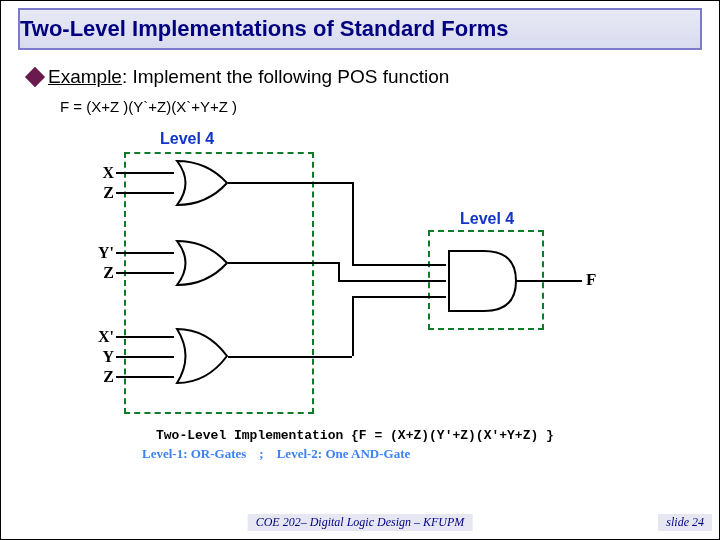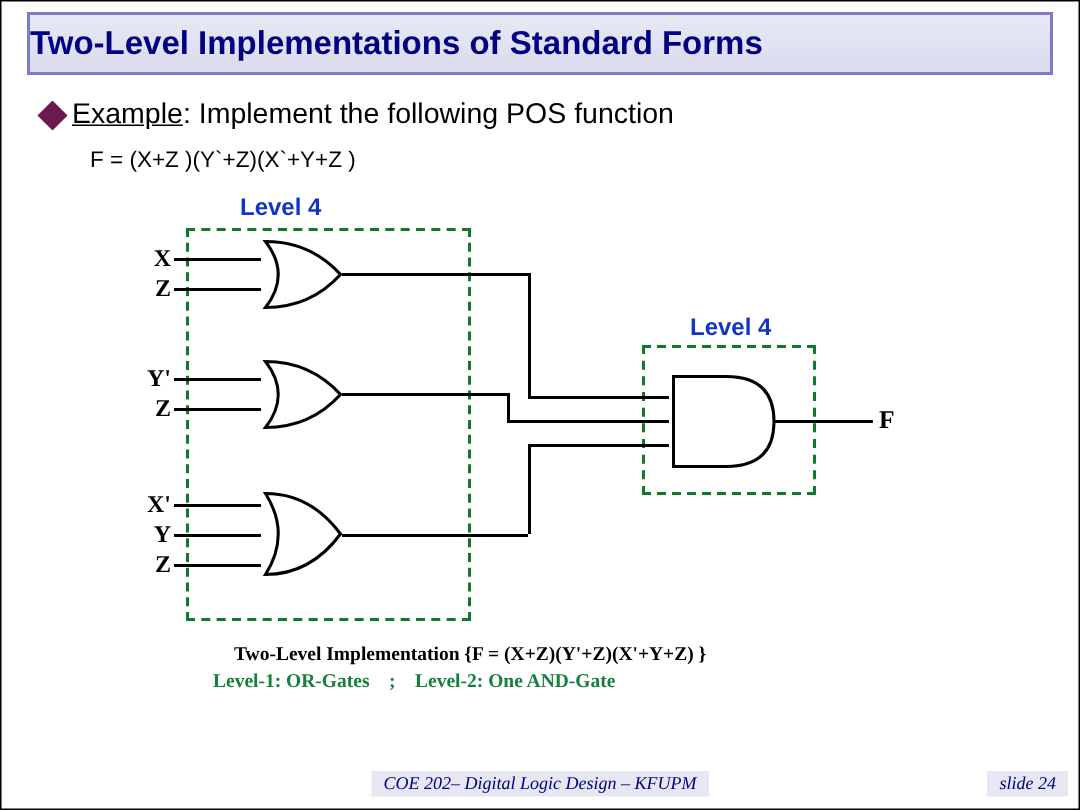--- a/index.html
+++ b/index.html
@@ -114,33 +114,33 @@
   .wire { position: absolute; background: #000; }
   .wire-h { height: 2px; }
   .wire-v { width: 2px; }
   .gate-or, .gate-and {
     position: absolute;
   }
   .caption1 {
     position: absolute;
     top: 298px;
     left: 76px;
-    font-family: Liberation Serif, serif;
+    font-family: Liberation Mono, monospace;
     font-weight: bold;
     font-size: 13px;
     color: #000;
   }
   .caption2 {
     position: absolute;
     top: 316px;
     left: 62px;
     font-family: "Times New Roman", serif;
     font-weight: bold;
     font-size: 13px;
-    color: #15803d;
+    color: #3b82f6;
   }
   .output-label {
     position: absolute;
     font-family: "Times New Roman", serif;
     font-weight: bold;
     font-size: 17px;
     color: #000;
   }
   
   .footer {

